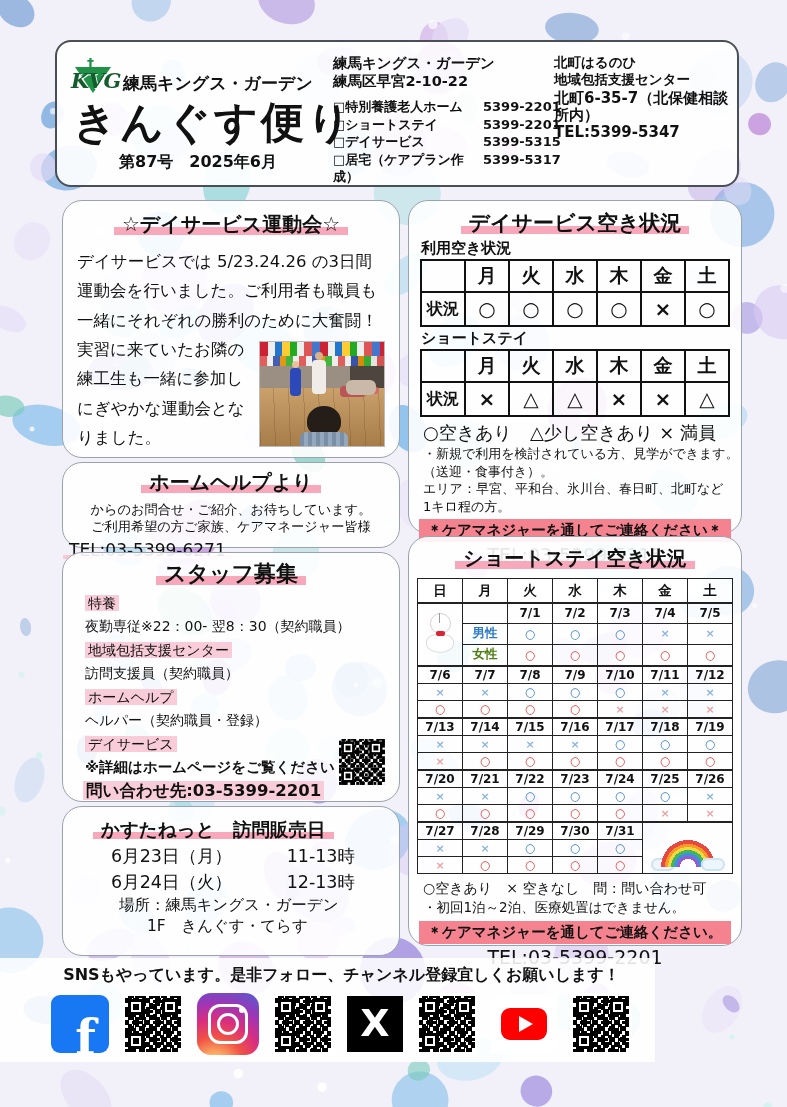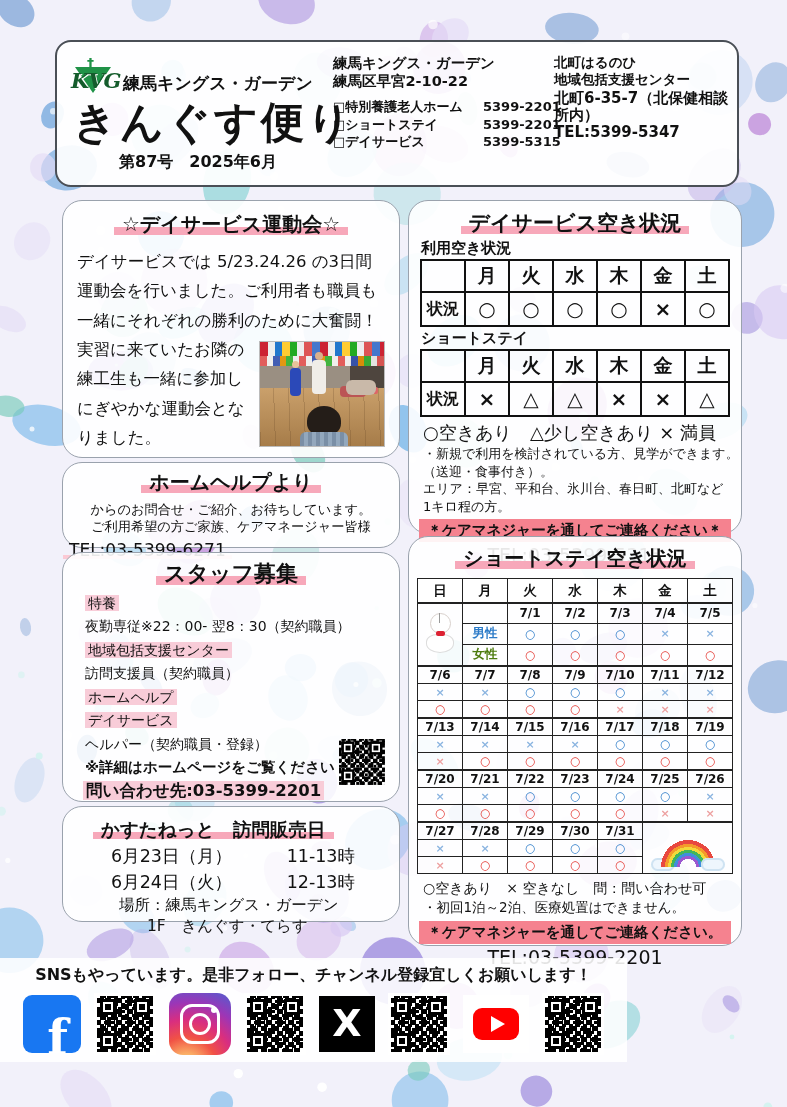--- a/index.html
+++ b/index.html
@@ -62,21 +62,21 @@
   
   .box-staff{left:62px;top:552px;width:338px;height:250px;}
   .box-staff .sec-title{margin-top:6px;font-size:22px;}
   .staff-item{margin:4.5px 0 0 22px;font-size:14px;line-height:19px;}
   .staff-note{margin:4px 0 0 22px;font-size:14.5px;font-weight:bold;}
   .staff-contact{margin:3px 0 0 20px;font-size:16.5px;font-weight:bold;}
   .staff-qr{position:absolute;right:14px;bottom:16px;width:46px;height:46px;}
   .staff-qr .qr{transform:scale(.82);transform-origin:top left;}
 
   
-  .box-sales{left:62px;top:806px;width:338px;height:116px;}
+  .box-sales{left:62px;top:806px;width:338px;height:150px;}
   .sales-title{margin:10px 0 0 30px;font-size:18.5px;font-weight:bold;}
   .sales-row{display:flex;justify-content:space-between;padding:2px 44px 0 48px;font-size:17.5px;}
   .sales-place{margin:1px 0 0 56px;font-size:15.5px;}
   .sales-place2{margin:0 0 0 84px;font-size:15.5px;}
 
   
   .box-day{left:408px;top:200px;width:334px;height:334px;}
   .box-day .sec-title{margin-top:8px;font-size:21px;}
   .sub-label{margin:2px 0 0 12px;font-size:15px;font-weight:bold;}
   table.av{border-collapse:collapse;margin:1px auto 0;}
@@ -115,21 +115,21 @@
 
   
   .rbow{position:relative;width:74px;height:40px;margin:6px auto 0;}
   .rbow-arc{position:absolute;left:10px;right:10px;top:2px;bottom:4px;
     background:radial-gradient(circle at 50% 100%,transparent 0 8px,#9b59d0 8px 11px,#3f8fdc 11px 14px,#41b65c 14px 17px,#f2d93b 17px 20px,#f59a2b 20px 23px,#e8483f 23px 27px,transparent 27px);}
   .rbow::before,.rbow::after{content:"";position:absolute;bottom:0;width:24px;height:13px;border-radius:8px;background:#eef6fd;box-shadow:0 0 0 2px #cfe3f2 inset;}
   .rbow::before{left:0;}
   .rbow::after{right:0;}
 
   
-  .footer{position:absolute;left:0;top:958px;width:627px;height:104px;background:rgba(255,255,255,.88);}
+  .footer{position:absolute;left:0;top:958px;width:627px;height:104px;background:rgba(255,255,255,.88);padding-left:28px;}
   .f-text{margin-top:7px;text-align:center;font-size:16px;font-weight:bold;}
   .f-icons{display:flex;justify-content:center;align-items:center;gap:13px;margin-top:7px;}
   .fb{width:58px;height:58px;background:#1877f2;border-radius:9px;position:relative;overflow:hidden;}
   .fb::after{content:"f";position:absolute;right:13px;bottom:-12px;color:#fff;font-weight:bold;font-size:48px;font-family:"DejaVu Serif",serif;}
   .ig{width:62px;height:62px;border-radius:14px;position:relative;
       background:radial-gradient(circle at 28% 120%,#fed373 8%,#f15245 35%,#d92e7f 55%,#9b36b7 75%,#515ecf 100%);}
   .ig::before{content:"";position:absolute;inset:11px;border:3.5px solid #fff;border-radius:12px;}
   .ig::after{content:"";position:absolute;left:50%;top:50%;width:16px;height:16px;border:3.5px solid #fff;border-radius:50%;transform:translate(-50%,-50%);box-shadow:14px -14px 0 -8px #fff;}
   .xx{width:56px;height:56px;background:#000;position:relative;}
   .xx::after{content:"X";position:absolute;left:50%;top:50%;transform:translate(-50%,-52%);color:#fff;font-weight:bold;font-size:38px;}
@@ -415,20 +415,24 @@
           <span class="ph">5399-2201</span>
         </div>
       <div class="svc">
           <span class="lbl">□ショートステイ</span>
           <span class="ph">5399-2201</span>
         </div>
       <div class="svc">
           <span class="lbl">□デイサービス</span>
           <span class="ph">5399-5315</span>
         </div>
+      <div class="svc">
+          <span class="lbl">□居宅（ケアプラン作成）</span>
+          <span class="ph">5399-5317</span>
+        </div>
     </div>
     <div class="hdr-right">
       <div class="nm">北町はるのひ</div>
       <div class="nm">地域包括支援センター</div>
       <div class="ad">
         <div>北町6-35-7（北保健相談所内）</div>
         <div>TEL:5399-5347</div>
       </div>
     </div>
   </div>
@@ -517,22 +521,22 @@
     <div class="home-tel"><span class="pu-light">TEL:03-5399-6271</span></div>
   </div>
 
   <div class="box box-staff">
     <div class="sec-title"><span class="pu">スタッフ募集</span></div>
     <div class="staff-item"><span class="hl">特養</span></div>
     <div class="staff-item"><span>夜勤専従※22：00- 翌8：30（契約職員）</span></div>
     <div class="staff-item"><span class="hl">地域包括支援センター</span></div>
     <div class="staff-item"><span>訪問支援員（契約職員）</span></div>
     <div class="staff-item"><span class="hl">ホームヘルプ</span></div>
+    <div class="staff-item"><span>ヘルパー（契約職員・登録）</span></div>
     <div class="staff-item"><span class="hl">デイサービス</span></div>
-    <div class="staff-item"><span>ヘルパー（契約職員・登録）</span></div>
     <div class="staff-note">※詳細はホームページをご覧ください</div>
     <div class="staff-contact"><span class="hl">問い合わせ先:03-5399-2201</span></div>
     <div class="staff-qr">
         <div class="qr"></div>
       </div>
   </div>
 
   <div class="box box-sales">
     <div class="sales-title"><span class="pu">かすたねっと　訪問販売日</span></div>
     <div class="sales-row">

